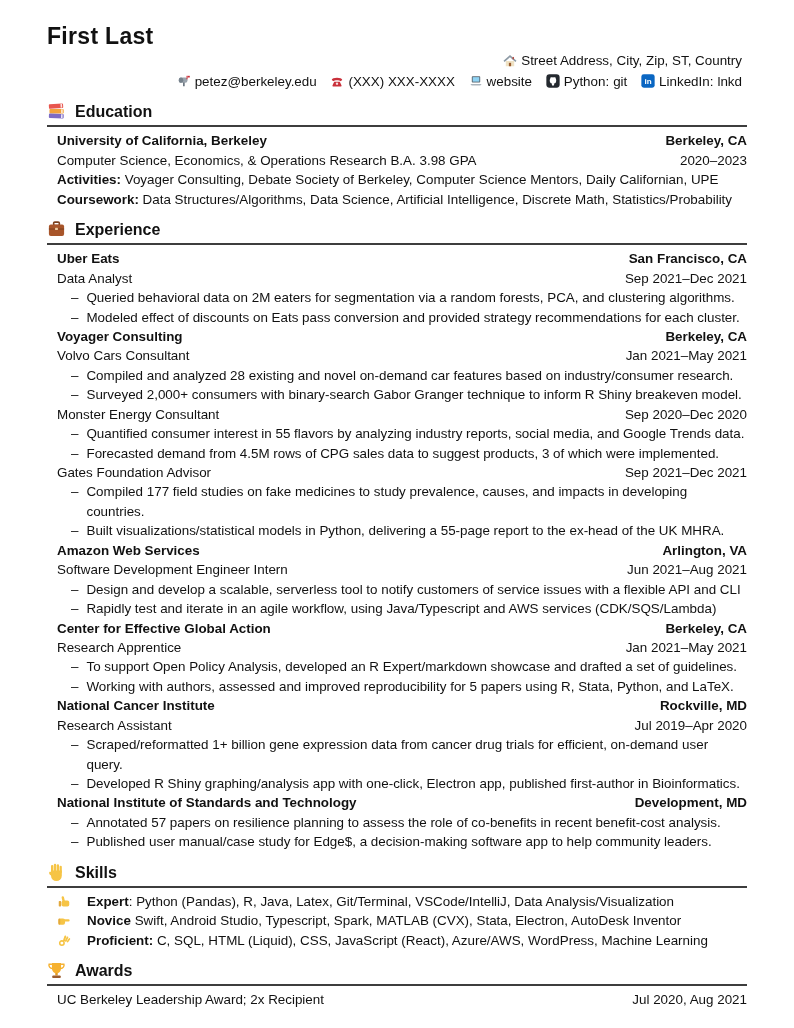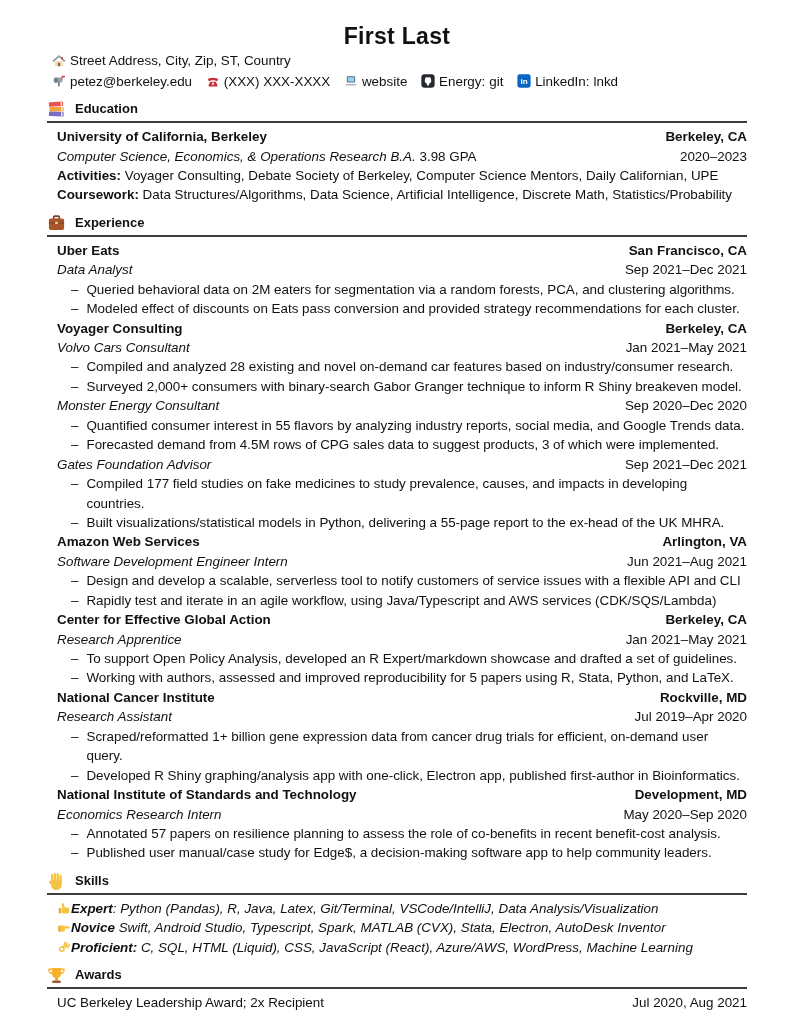--- a/index.html
+++ b/index.html
@@ -5,37 +5,37 @@
   * { box-sizing: border-box; }
   html,body { margin:0; padding:0; }
   body {
     width:794px; height:1028px;
     background:#ffffff; color:#111;
     font-family:"Liberation Sans","DejaVu Sans",sans-serif;
     font-size:13.4px; line-height:1.45;
     padding:22px 47px 0 47px;
     overflow:hidden;
   }
-  .name { text-align:center; font-size:23px; font-weight:bold; letter-spacing:.3px; line-height:1.25; }
-  .center-line { text-align:left; font-size:13.4px; }
+  .name { text-align:left; font-size:23px; font-weight:bold; letter-spacing:.3px; line-height:1.25; }
+  .center-line { text-align:right; font-size:13.4px; }
   .center-line .seg { display:inline-flex; align-items:center; gap:4px; margin:0 5px; vertical-align:middle; }
   .icon { display:inline-block; vertical-align:-2px; }
   .icon svg { display:block; }
 
   .sec-head { display:flex; align-items:center; gap:9px; margin-top:9px; }
-  .sec-title { font-size:13px; font-weight:bold; }
+  .sec-title { font-size:16px; font-weight:bold; }
   .sec-rule { border:none; border-top:2px solid #3d3d3d; margin:2px 0 4px 0; }
 
   .row { display:flex; justify-content:space-between; align-items:flex-start; padding-left:10px; }
   .b { font-weight:bold; }
-  .i { font-style:italic; }
+  .i { }
   .bullet { display:flex; gap:8px; padding-left:24px; }
   .bullet .dash { flex:none; }
 
-  .skill-row { display:flex; align-items:center; gap:0; padding-left:10px;font-style:italic; }
+  .skill-row { display:flex; align-items:center; gap:16px; padding-left:10px; }
   .award-row { display:flex; justify-content:space-between; padding-left:10px; }
   a { color:inherit; text-decoration:none; }
 </style>
 </head>
 <body>
 
 <div>
   <div class="name">First Last</div>
 
   <div class="center-line">
@@ -87,21 +87,21 @@
     </span>
     <span class="seg">
       <span class="icon">
         <svg width="14" height="14" viewBox="0 0 20 20">
             <rect x="0.5" y="0.5" width="19" height="19" rx="4.5" fill="#24292f"></rect>
             <circle cx="10" cy="9.3" r="4.6" fill="#ffffff"></circle>
             <path d="M5.8 6.2 l1.5-2 1.2 1.4 z M14.2 6.2 l-1.5-2 -1.2 1.4 z" fill="#ffffff"></path>
             <rect x="8.4" y="13" width="3.2" height="3.6" rx="1.2" fill="#ffffff"></rect>
           </svg>
       </span>
-      <span>Energy:</span>
+      <span>Python:</span>
       <a href="#">git</a>
     </span>
     <span class="seg">
       <span class="icon">
         <svg width="14" height="14" viewBox="0 0 20 20">
             <rect x="0.5" y="0.5" width="19" height="19" rx="3.4" fill="#0a66c2"></rect>
             <text x="10" y="14.6" text-anchor="middle" font-family="Liberation Sans, sans-serif" font-size="11.5" font-weight="bold" fill="#ffffff">in</text>
           </svg>
       </span>
       <span>LinkedIn:</span>
@@ -279,24 +279,20 @@
         <span class="dash">–</span>
         <span>Developed R Shiny graphing/analysis app with one-click, Electron app, published first-author in Bioinformatics.</span>
       </div>
   </div>
 
   <div>
     <div class="row">
       <span class="b">National Institute of Standards and Technology</span>
       <span class="b">Development, MD</span>
     </div>
-    <div class="row">
-      <span class="i">Economics Research Intern</span>
-      <span>May 2020–Sep 2020</span>
-    </div>
     <div class="bullet">
         <span class="dash">–</span>
         <span>Annotated 57 papers on resilience planning to assess the role of co-benefits in recent benefit-cost analysis.</span>
       </div>
     <div class="bullet">
         <span class="dash">–</span>
         <span>Published user manual/case study for Edge$, a decision-making software app to help community leaders.</span>
       </div>
   </div>
 </div>

